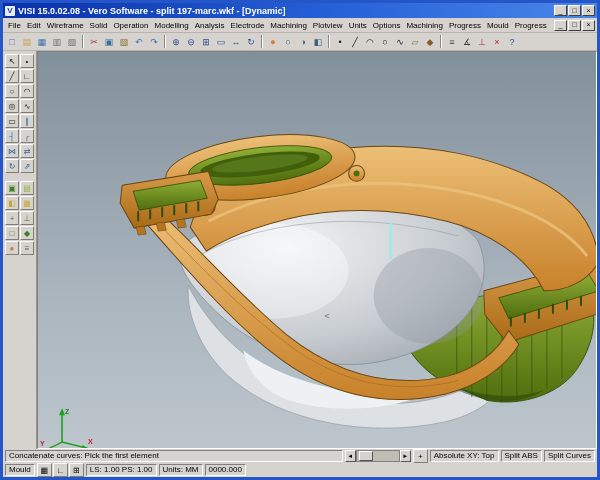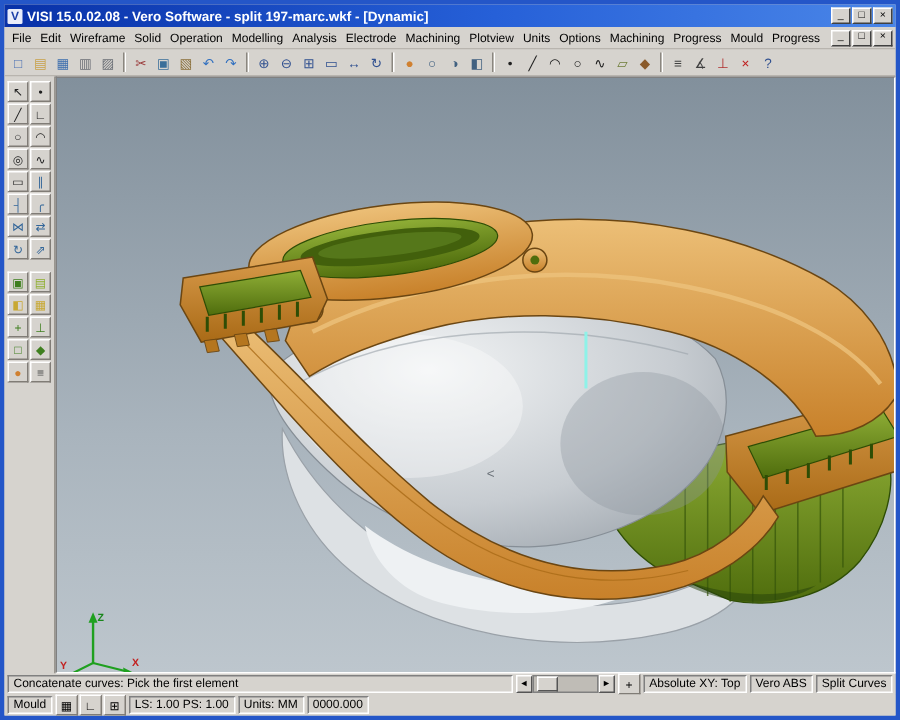--- a/index.html
+++ b/index.html
@@ -270,21 +270,21 @@
       <button class="sarrow">◄</button>
       <span class="strack">
           <span class="sthumb"></span>
         </span>
       <button class="sarrow">►</button>
     </span>
     <span style="display:flex;gap:1px;">
         <span class="sicon mini">+</span>
       </span>
     <span class="sunk">Absolute XY: Top</span>
-    <span class="sunk">Vero ABS</span>
+    <span class="sunk">Split ABS</span>
     <span class="sunk">Split Curves</span>
   </div>
 
   <div class="statusB">
     <span class="sunk">Mould</span>
     <span style="display:flex;gap:1px;">
         <span class="sicon mini">▦</span>
         <span class="sicon mini">∟</span>
         <span class="sicon mini">⊞</span>
       </span>

